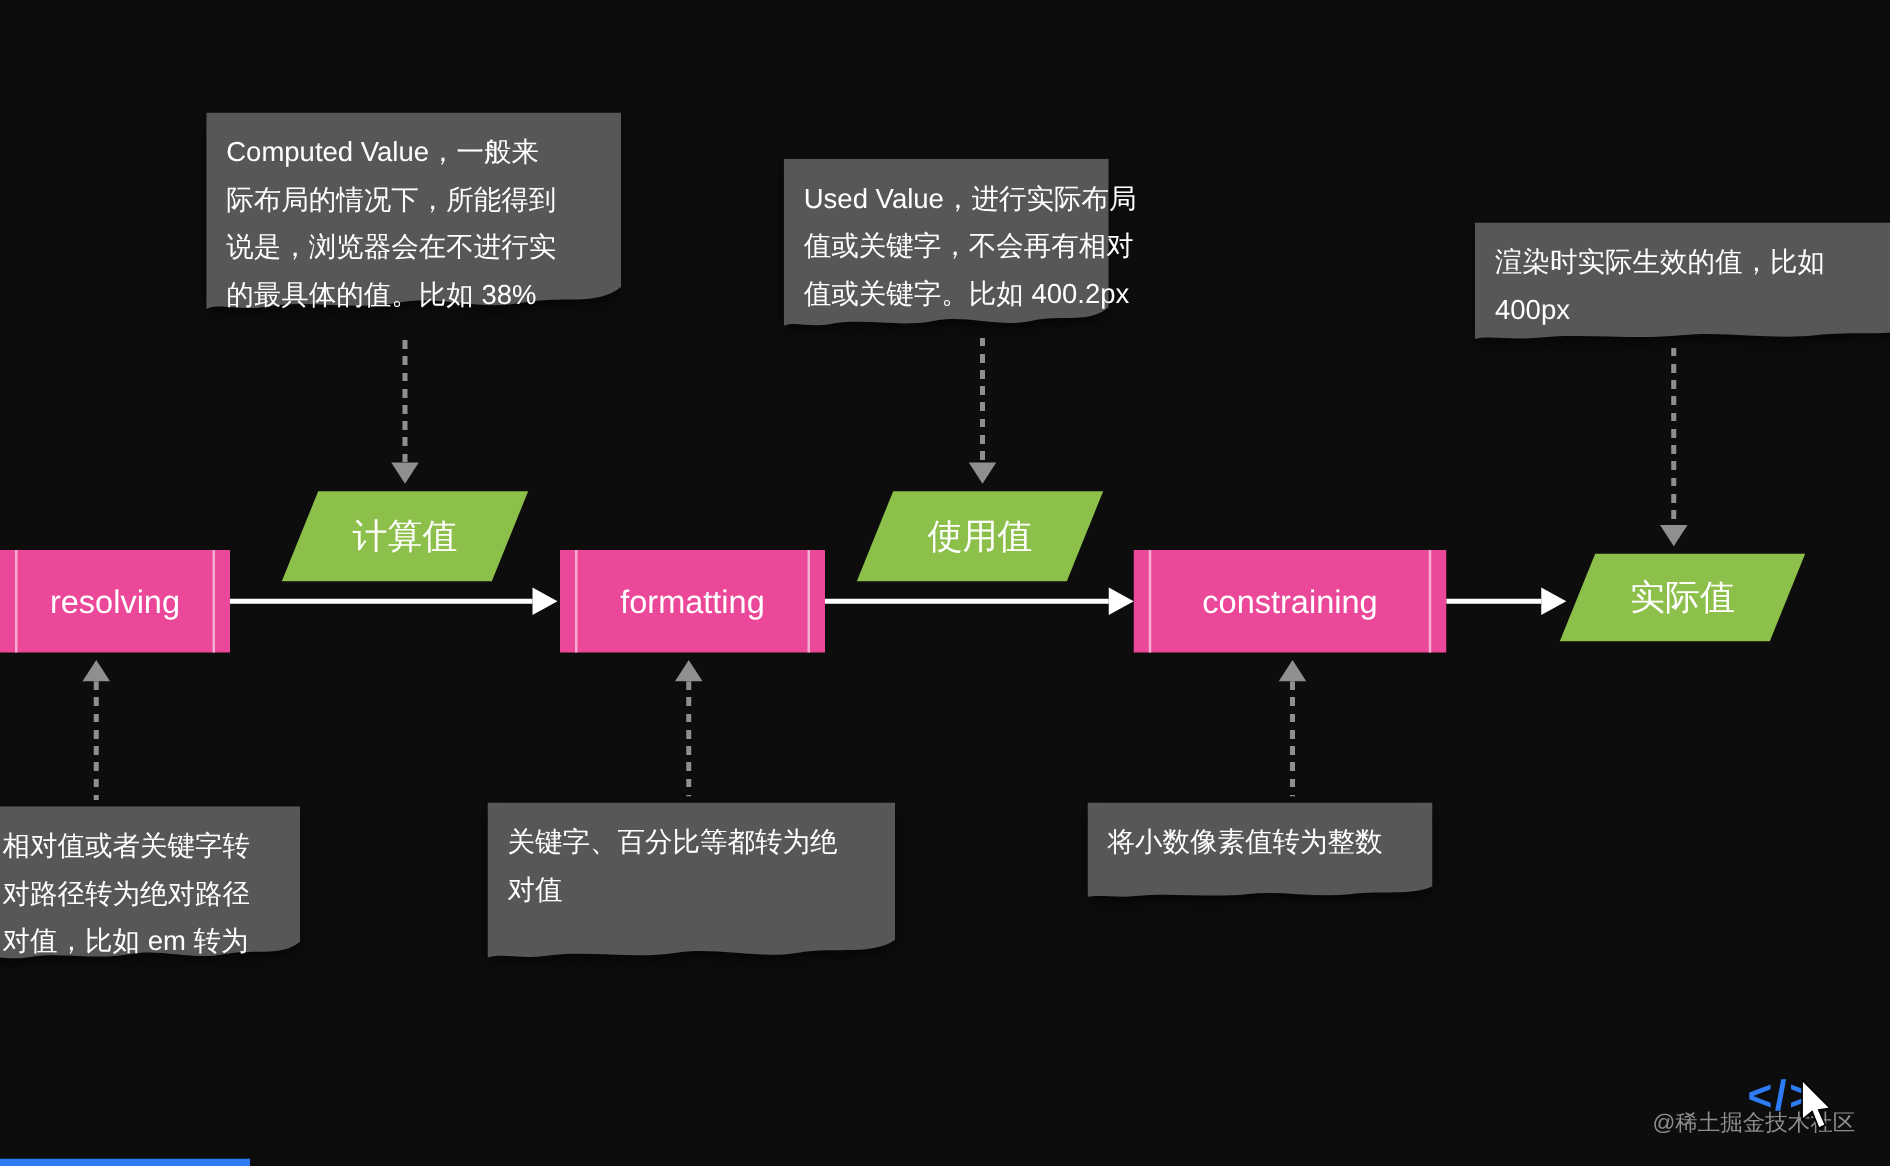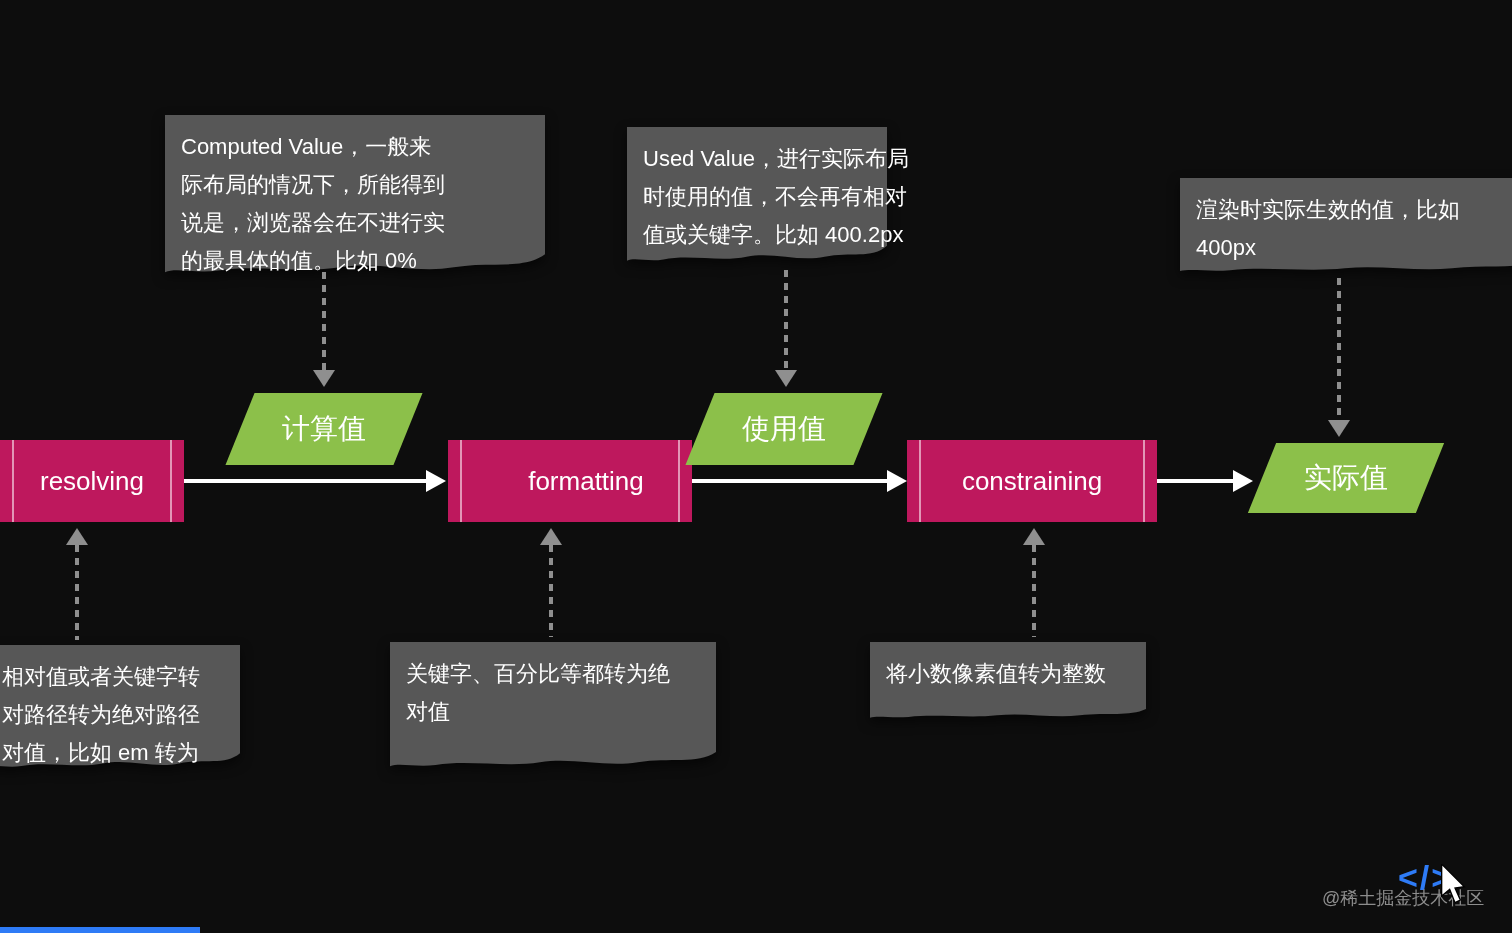--- a/index.html
+++ b/index.html
@@ -10,21 +10,21 @@
     background: #0d0d0d;
     overflow: hidden;
     font-family: "Liberation Sans", "DejaVu Sans", sans-serif;
   }
 
   
   .rect-node {
     position: absolute;
     top: 440px;
     height: 82px;
-    background: #be185d;
+    background: #ec4899;
     color: #fff;
     display: flex;
     align-items: center;
     justify-content: center;
     font-size: 26px;
   }
   .rect-node::before, .rect-node::after {
     content: "";
     position: absolute;
     top: 0; bottom: 0;
@@ -135,36 +135,36 @@
     width: 200px;
     height: 6px;
     background: #2e7bf6;
   }
 </style>
 </head>
 <body>
 
 <div class="stage">
 
-  <div class="callout" style="left:165px; top:115px; width:380px; height:162px;">
+  <div class="callout" style="left:165px; top:90px; width:332px; height:162px;">
     <svg class="bg" viewBox="0 0 100 100" preserveAspectRatio="none">
       <path d="M0 0 H100 V86 C94 96 86 90 76 94 C66 98 56 90 46 94 C36 98 24 92 14 96 C8 98 3 94 0 97 Z" fill="#575757"></path>
     </svg>
     <div class="line">Computed Value，一般来</div>
     <div class="line">际布局的情况下，所能得到</div>
     <div class="line">说是，浏览器会在不进行实</div>
-    <div class="line">的最具体的值。比如 0%</div>
+    <div class="line">的最具体的值。比如 38%</div>
   </div>
 
   <div class="callout" style="left:627px; top:127px; width:260px; height:138px;">
     <svg class="bg" viewBox="0 0 100 100" preserveAspectRatio="none">
       <path d="M0 0 H100 V86 C94 96 86 90 76 94 C66 98 56 90 46 94 C36 98 24 92 14 96 C8 98 3 94 0 97 Z" fill="#575757"></path>
     </svg>
     <div class="line">Used Value，进行实际布局</div>
-    <div class="line">时使用的值，不会再有相对</div>
+    <div class="line">值或关键字，不会再有相对</div>
     <div class="line">值或关键字。比如 400.2px</div>
   </div>
 
   <div class="callout" style="left:1180px; top:178px; width:358px; height:96px;">
     <svg class="bg" viewBox="0 0 100 100" preserveAspectRatio="none">
       <path d="M0 0 H100 V86 C94 96 86 90 76 94 C66 98 56 90 46 94 C36 98 24 92 14 96 C8 98 3 94 0 97 Z" fill="#575757"></path>
     </svg>
     <div class="line">渲染时实际生效的值，比如</div>
     <div class="line">400px</div>
   </div>
@@ -228,21 +228,21 @@
     <div class="hhead" style="left:887px; top:470px;"></div>
   </div>
   <div>
     <div class="hline" style="left:1157px; top:479px; width:76px;"></div>
     <div class="hhead" style="left:1233px; top:470px;"></div>
   </div>
 
   <div class="rect-node" style="left:0px; width:184px;">
     <span>resolving</span>
   </div>
-  <div class="rect-node" style="left:448px; width:212px;padding-left:32px;">
+  <div class="rect-node" style="left:448px; width:212px;">
     <span>formatting</span>
   </div>
   <div class="rect-node" style="left:907px; width:250px;">
     <span>constraining</span>
   </div>
 
   <div class="para-node" style="left:240px; top:393px; width:168px; height:72px;">
     <span>计算值</span>
   </div>
   <div class="para-node" style="left:700px; top:393px; width:168px; height:72px;">

